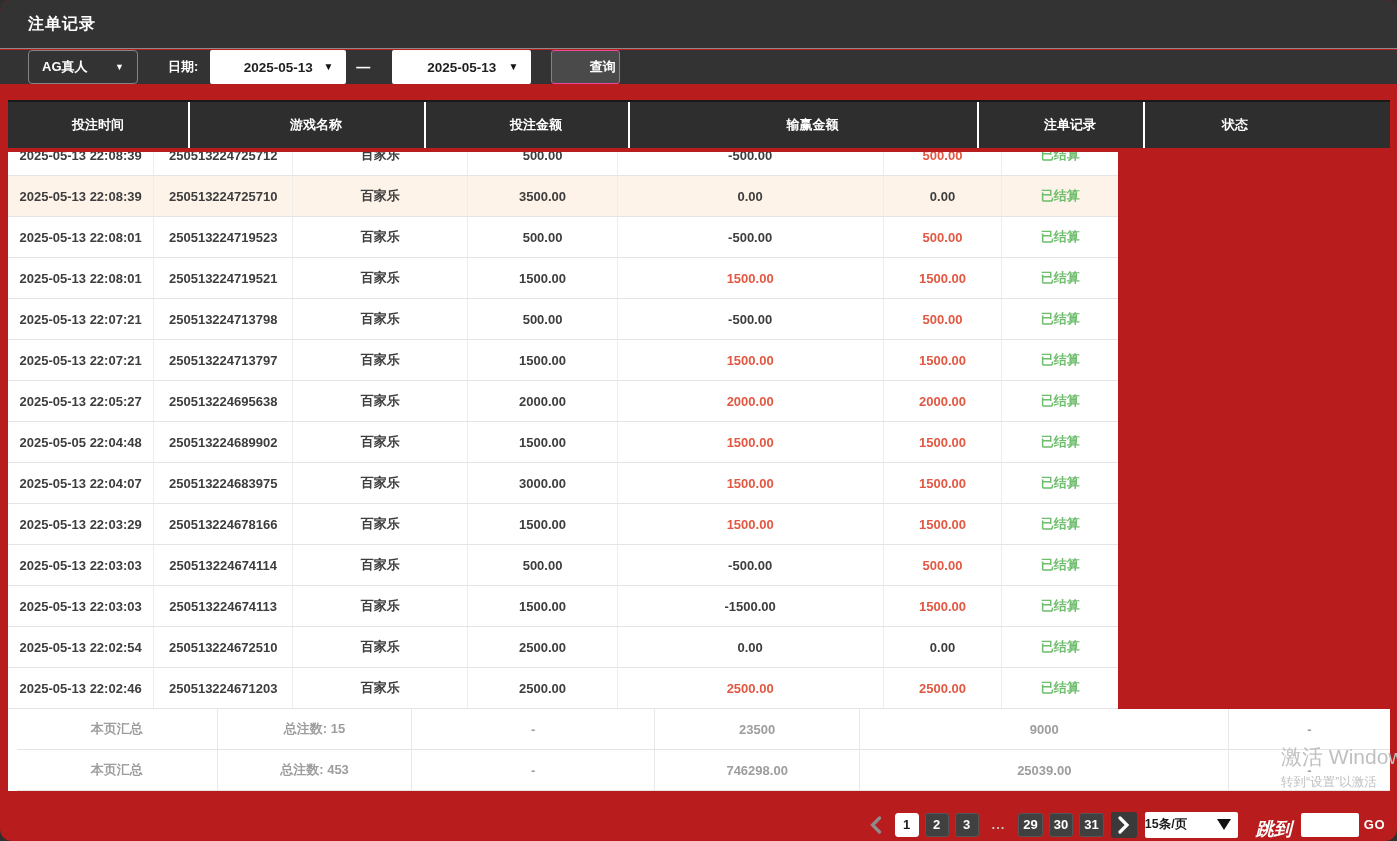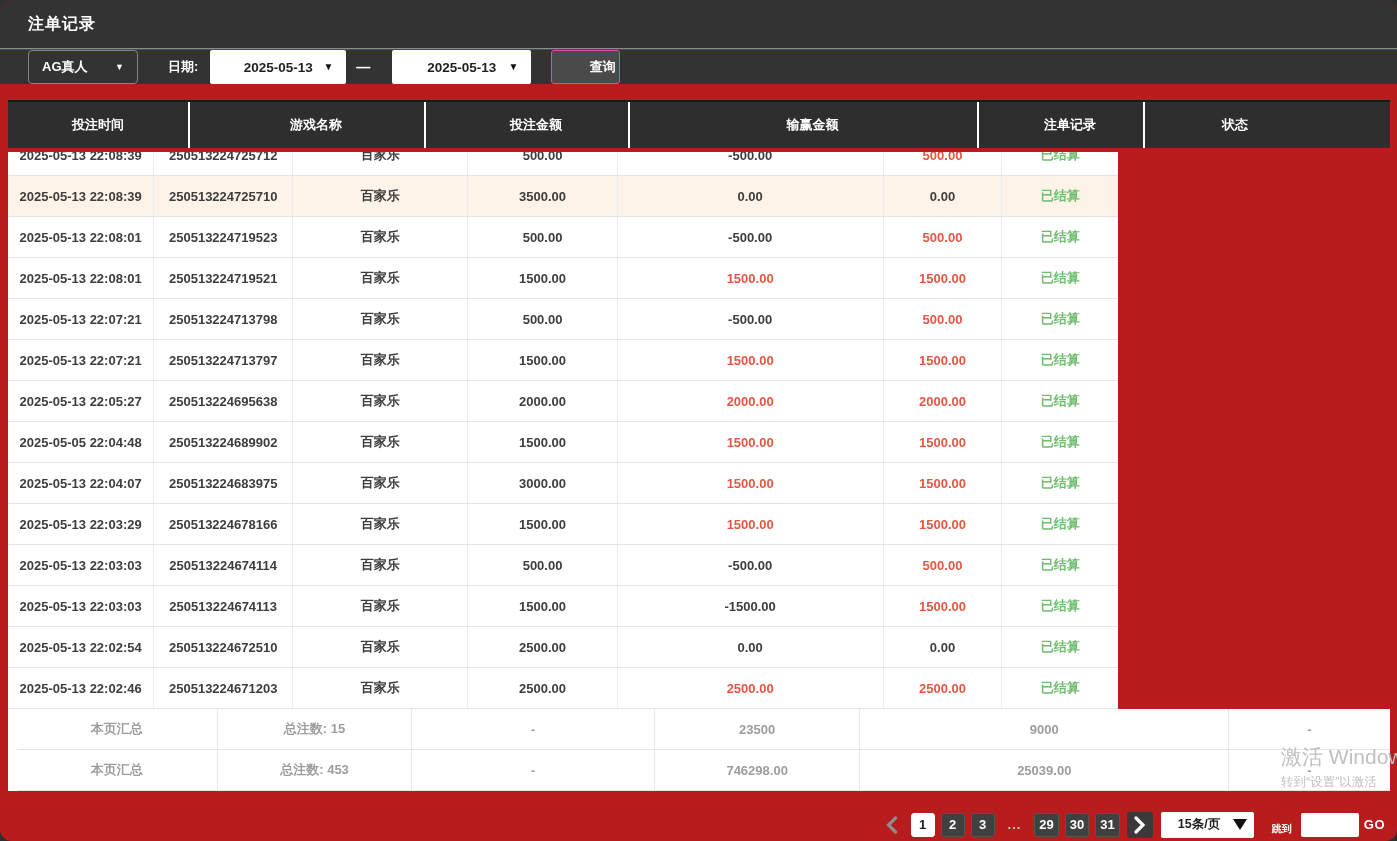--- a/index.html
+++ b/index.html
@@ -95,28 +95,28 @@
   }
   .page-box {
     min-width:24px; height:24px; padding:0 4px; margin:0 3px; border-radius:3px;
     background:#404040; border:1px solid #555; color:#fff; font-size:13px; font-weight:700;
     display:flex; align-items:center; justify-content:center; cursor:pointer;
   }
   .page-box.active { background:#ffffff; border-color:#fff; color:#1c1c1c; }
   .pg-ellipsis { color:#c9c9c9; font-size:13px; font-weight:700; margin:0 10px; letter-spacing:1px; }
   .size-select {
     position:relative; width:93px; height:26px; background:#fff; border-radius:2px;
-    display:flex; align-items:center; padding:0 17px; font-size:12.5px; font-weight:700;
+    display:flex; align-items:center; padding:0 0; font-size:12.5px; font-weight:700;
     color:#1d1d1d; cursor:pointer;
   }
   .size-select .caret {
     position:absolute; right:7px; top:7px; width:0; height:0;
     border-left:7px solid transparent; border-right:7px solid transparent; border-top:11px solid #111;
   }
-  .jump-label { color:#fff; font-size:10px; font-weight:700; margin:8px 9px 0 18px; }
+  .jump-label { color:#fff; font-size:18px; font-weight:700; margin:8px 9px 0 18px;font-style:italic; }
   .jump-input { width:58px; height:24px; background:#fff; border:none; border-radius:2px; font-size:13px; padding:0 6px; }
   .go-label { color:#fff; font-size:13px; font-weight:800; margin-left:5px; letter-spacing:0.5px; }
 </style>
 </head>
 <body>
 
 <div class="page">
 
   <div class="titlebar">
     <div class="title">注单记录</div>

